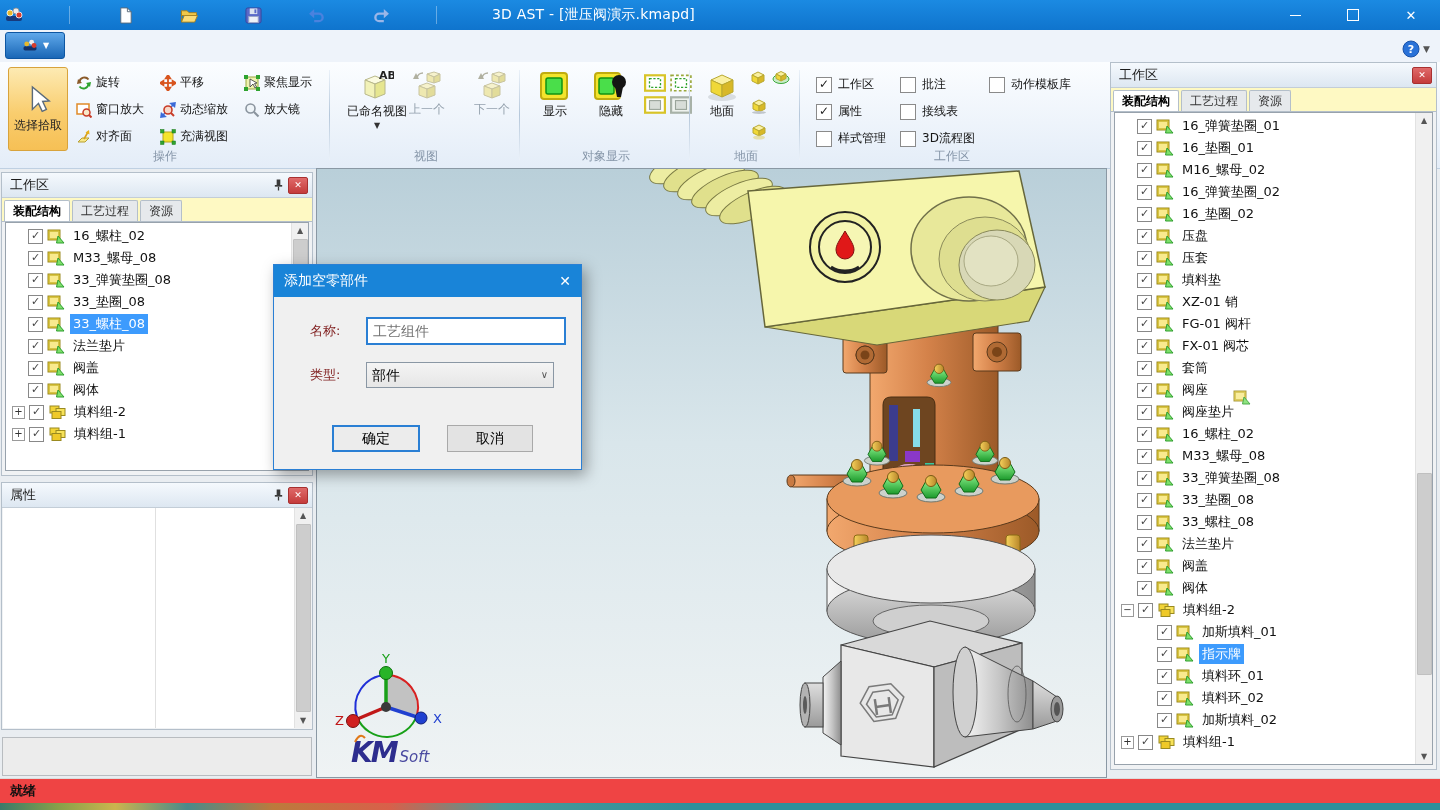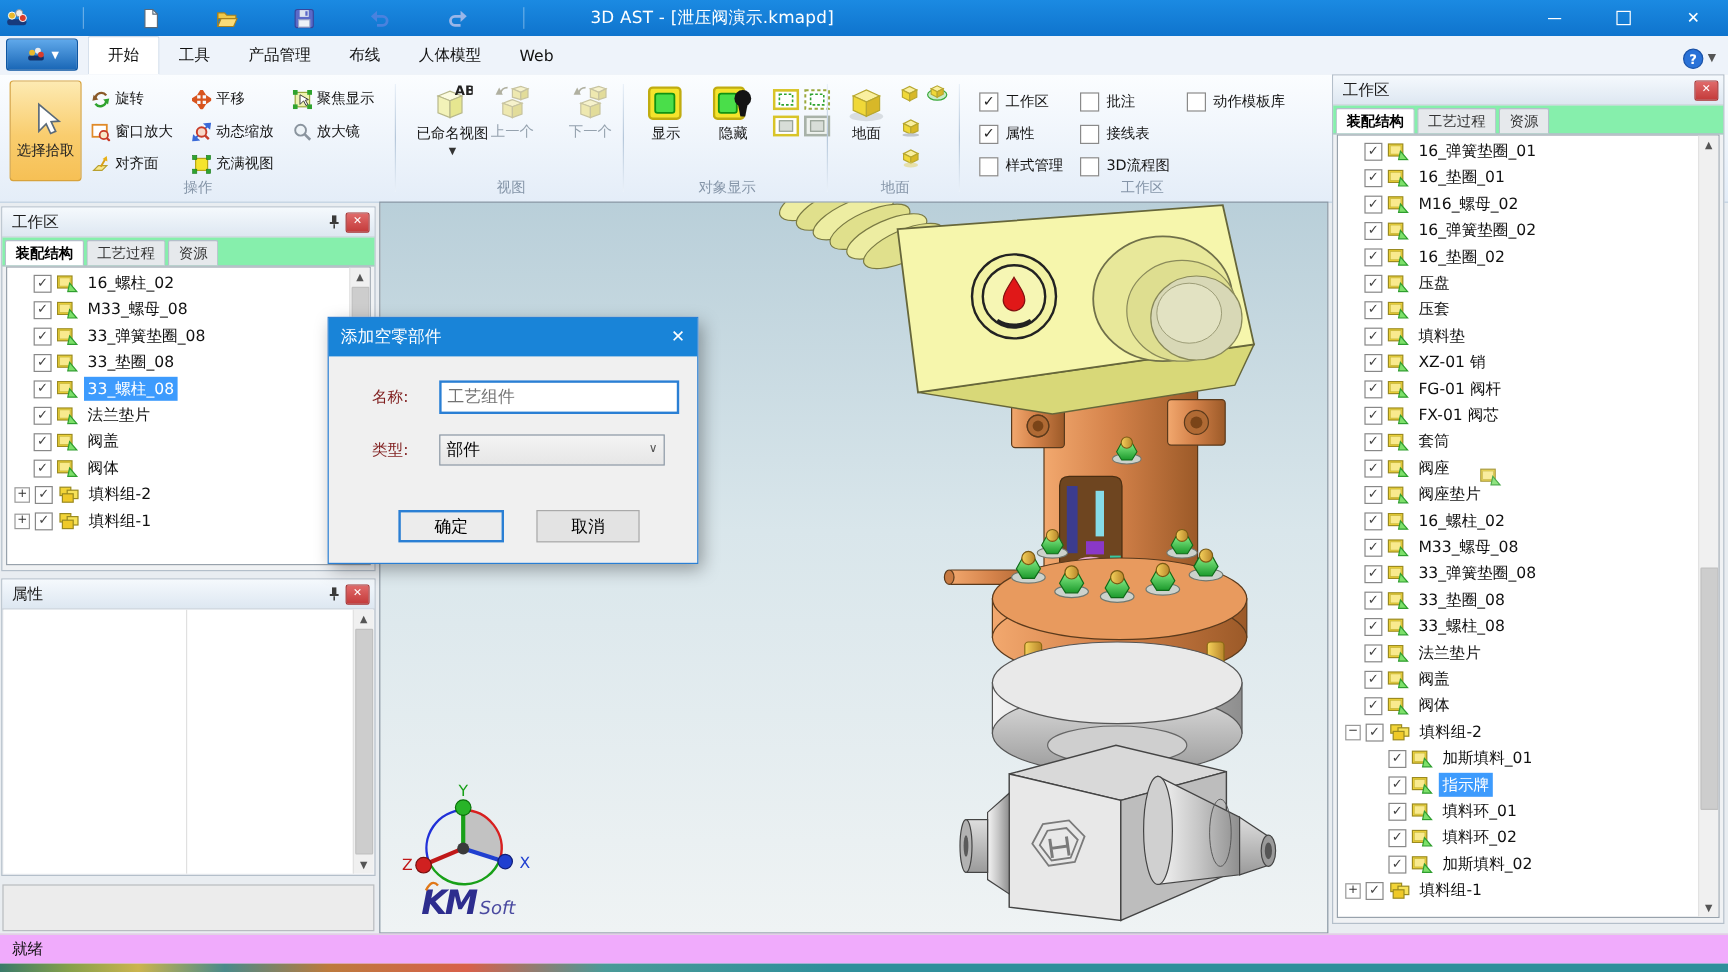--- a/index.html
+++ b/index.html
@@ -43,21 +43,21 @@
   .wsgrid{position:absolute;left:14px;top:9px;display:grid;grid-auto-flow:column;grid-template-rows:repeat(3,27px);column-gap:14px;}
   .wcheck{display:flex;align-items:center;gap:6px;font-size:12px;color:#151515;}
   .wbox{width:14px;height:14px;border:1px solid #8a8a8a;background:#fff;font-size:12px;line-height:13px;text-align:center;color:#222;flex:none;}
   
   .panel{position:absolute;background:#f0f2f4;border:1px solid #b4bfca;box-sizing:border-box;}
   .phead{height:24px;background:linear-gradient(#f5f9fd,#dde7f1);border-bottom:1px solid #c3cdd7;
     display:flex;align-items:center;padding:0 4px 0 8px;font-size:13px;color:#1c1c1c;}
   .phicons{margin-left:auto;display:flex;align-items:center;gap:4px;}
   .redx{width:18px;height:15px;background:linear-gradient(#e06a6a,#c43b3b);color:#fff;font-size:9px;line-height:15px;
     text-align:center;border-radius:2px;border:1px solid #a83030;}
-  .ptabs{display:flex;height:21px;padding:2px 0 0 2px;background:#86efac;border-bottom:1px solid #b4bfca;}
+  .ptabs{display:flex;height:21px;padding:2px 0 0 2px;background:#fef9c3;border-bottom:1px solid #b4bfca;}
   .ptab{font-size:12px;padding:2px 8px 3px 8px;border:1px solid #b4bfca;border-bottom:none;background:#e6e9ec;
     margin-right:2px;border-radius:2px 2px 0 0;color:#333;}
   .ptab.active{background:#fff;font-weight:bold;color:#000;}
   .treebox{position:absolute;left:3px;right:3px;bottom:4px;background:#fff;border:1px solid #98a2ac;overflow:hidden;}
   .trow{height:22px;display:flex;align-items:center;font-size:13px;white-space:nowrap;position:relative;color:#111;}
   .tind{flex:none;}
   .expbox{width:11px;height:11px;flex:none;border:1px solid #9a9a9a;background:#fff;font-size:10px;line-height:9px;text-align:center;color:#333;margin-right:4px;}
   .expsp{width:16px;flex:none;}
   .cb{width:13px;height:13px;flex:none;border:1px solid #888;background:#fff;color:#444;font-size:11px;line-height:12px;text-align:center;margin-right:4px;}
   .picon{flex:none;margin-right:4px;display:flex;}
@@ -82,22 +82,22 @@
   .dlabel{position:absolute;font-size:13px;color:#7f1d1d;}
   .dinput{position:absolute;left:92px;top:52px;width:186px;height:24px;background:#fff;border:2px solid #2a7fd4;
     font-size:14px;padding:0 5px;line-height:24px;color:#737373;}
   .dselect{position:absolute;left:92px;top:97px;width:176px;height:24px;background:linear-gradient(#f4f4f4,#e6e6e6);
     border:1px solid #8a97a4;font-size:14px;padding:0 5px;line-height:24px;color:#000;display:flex;align-items:center;}
   .dselect .chev{margin-left:auto;font-size:10px;color:#555;}
   .dbtn{position:absolute;top:160px;height:27px;font-size:14px;display:flex;align-items:center;justify-content:center;box-sizing:border-box;}
   .dok{left:58px;width:88px;background:#ececec;border:2px solid #2a7fd4;}
   .dcancel{left:173px;width:86px;background:#e3e3e3;border:1px solid #a9a9a9;}
   
-  .statusbar{position:absolute;left:0;top:778px;width:100%;height:25px;background:#f0abfc;
-    border-top:1px solid #dcdcdc;display:flex;align-items:center;padding-left:10px;font-size:13px;color:#111;box-sizing:border-box;}
+  .statusbar{position:absolute;left:0;top:778px;width:100%;height:25px;background:#ef4444;
+    border-top:1px solid #dcdcdc;display:flex;align-items:center;padding-left:10px;font-size:13px;color:#111;box-sizing:border-box;font-weight:bold;}
   .sliver{position:absolute;left:0;top:803px;width:100%;height:7px;
     background:linear-gradient(90deg,#3a7a6a 0,#86a04a 4%,#cbb44e 8%,#4a8a8a 13%,#bc7a3c 19%,#d8604a 27%,#4a9a98 35%,#2f8f9b 48%,#2f8f9b 100%);}
   .graybox{position:absolute;left:2px;top:737px;width:310px;height:39px;background:#ececec;border:1px solid #b8bcc0;box-sizing:border-box;}
 </style>
 </head>
 <body>
 
 <div class="titlebar">
   <span class="qbtn">
     <svg width="22" height="16" viewBox="0 0 22 16">
@@ -157,28 +157,20 @@
 <div class="tabrow">
   <div class="appbtn">
     <svg width="18" height="13" viewBox="0 0 22 16">
         <rect x="3" y="9" width="16" height="5" rx="2" fill="#123068"></rect>
         <circle cx="7" cy="6" r="3" fill="#e8b82c"></circle>
         <circle cx="13" cy="4" r="3" fill="#ececec"></circle>
         <circle cx="16" cy="8" r="3" fill="#d83c2c"></circle>
       </svg>
     <span>▼</span>
   </div>
-  <div id="ribbon-tabs" style="display:flex;align-items:flex-end;">
-      <div class="rtab active">开始</div>
-      <div class="rtab">工具</div>
-      <div class="rtab">产品管理</div>
-      <div class="rtab">布线</div>
-      <div class="rtab">人体模型</div>
-      <div class="rtab">Web</div>
-    </div>
   <div class="helpbtn">
     <svg width="18" height="18" viewBox="0 0 18 18">
         <circle cx="9" cy="9" r="8" fill="#2a72d8" stroke="#1a52a8"></circle>
         <text x="9" y="13" text-anchor="middle" font-size="11" font-weight="bold" fill="#fff">?</text>
       </svg>
     <span>▼</span>
   </div>
 </div>
 
 <div class="ribbon">

